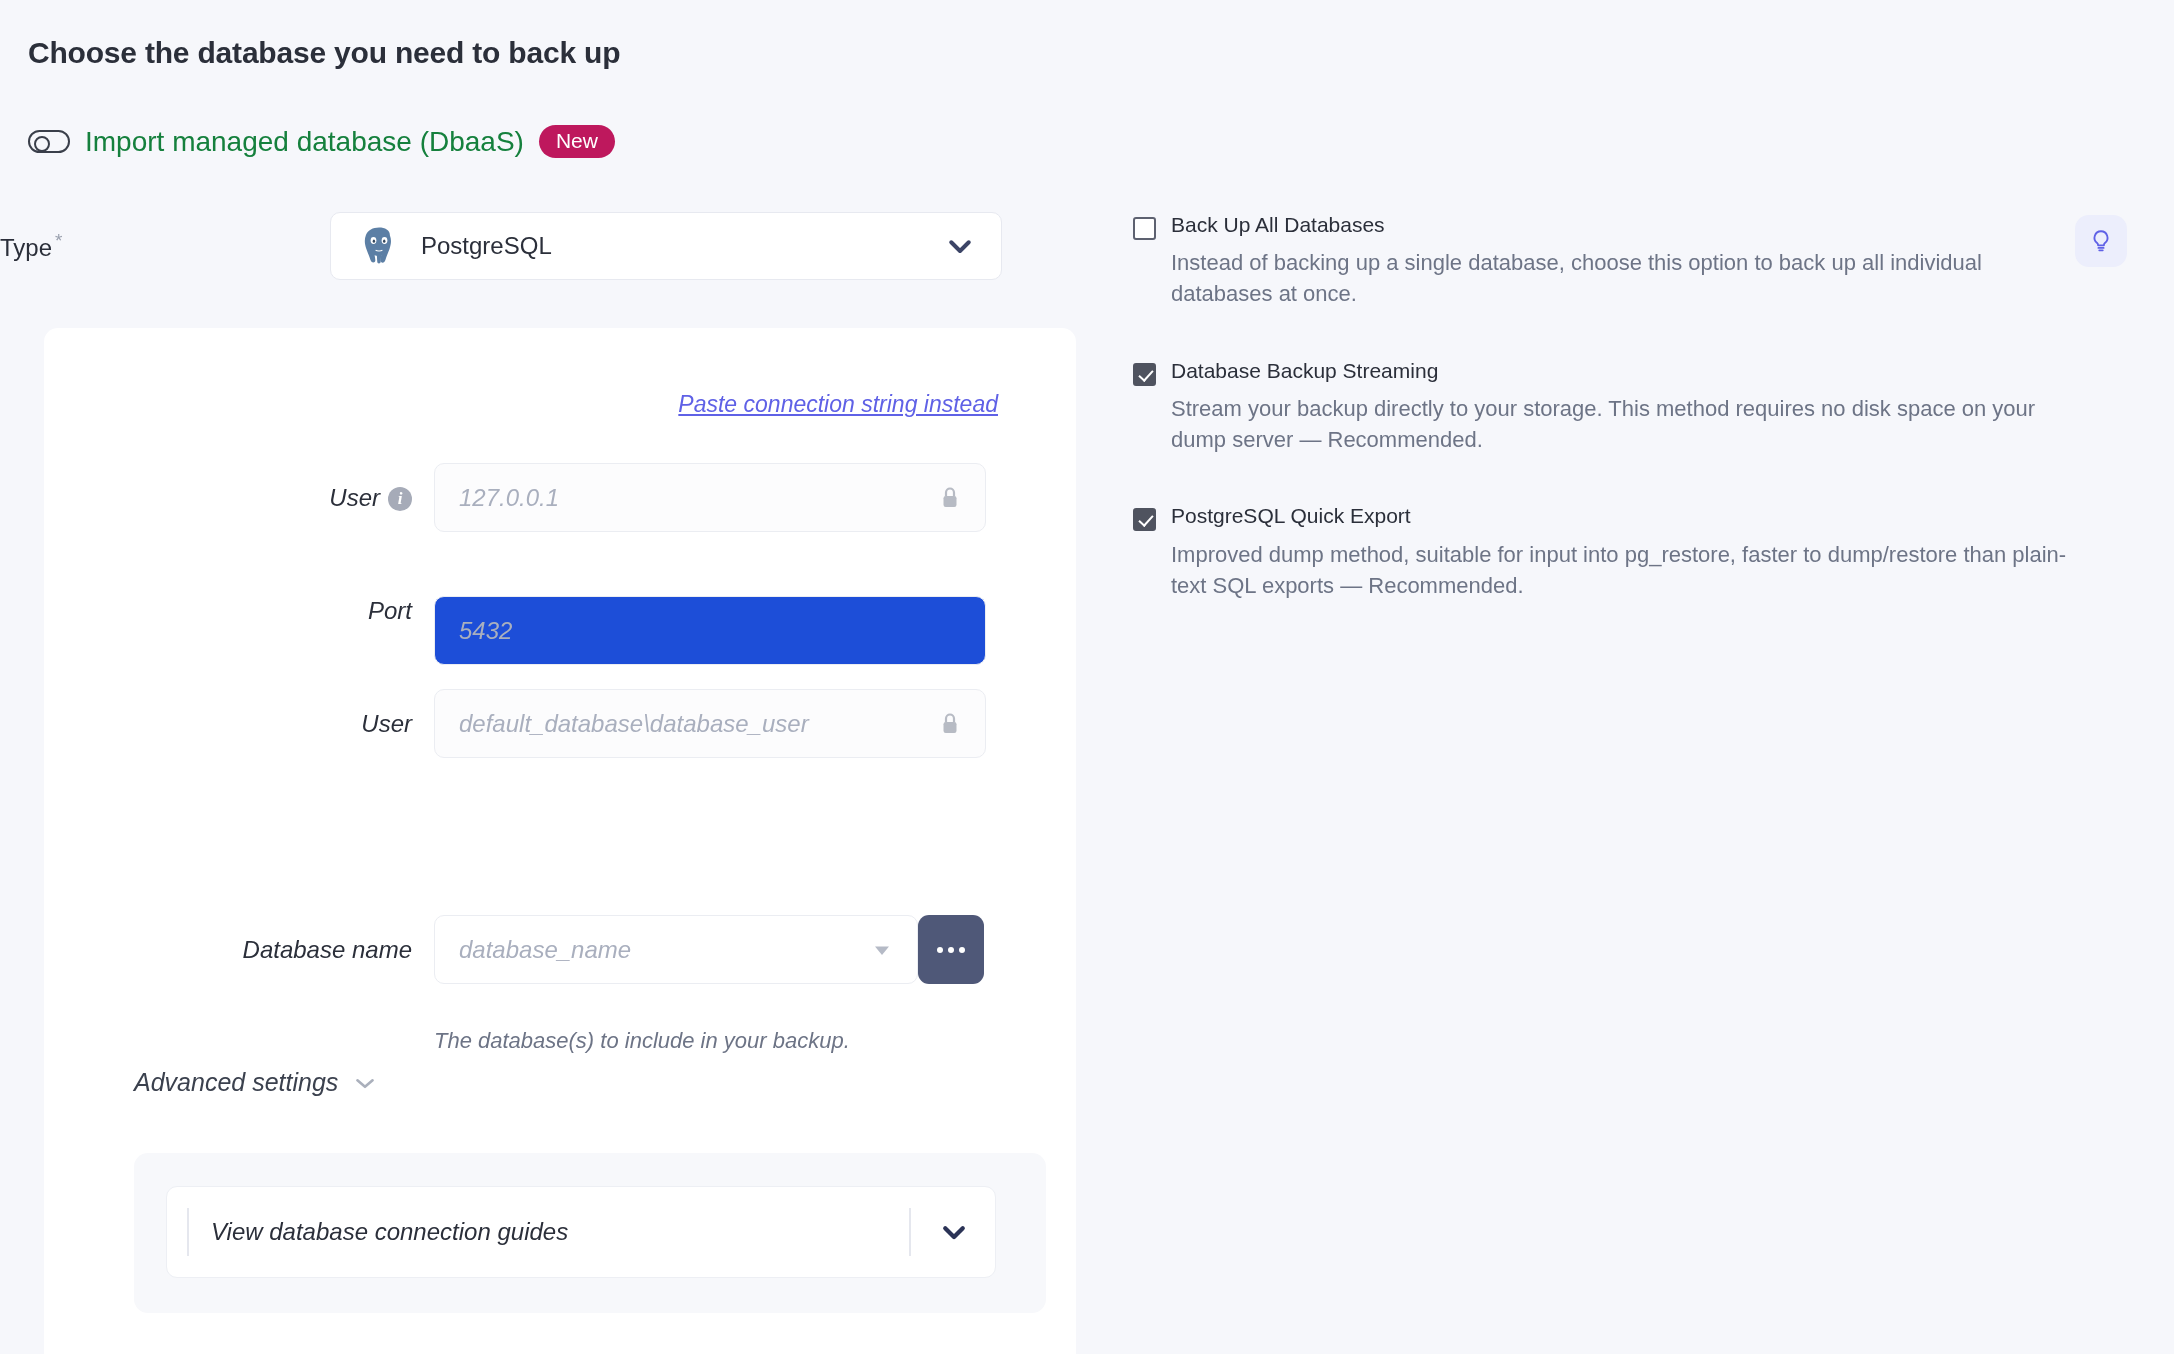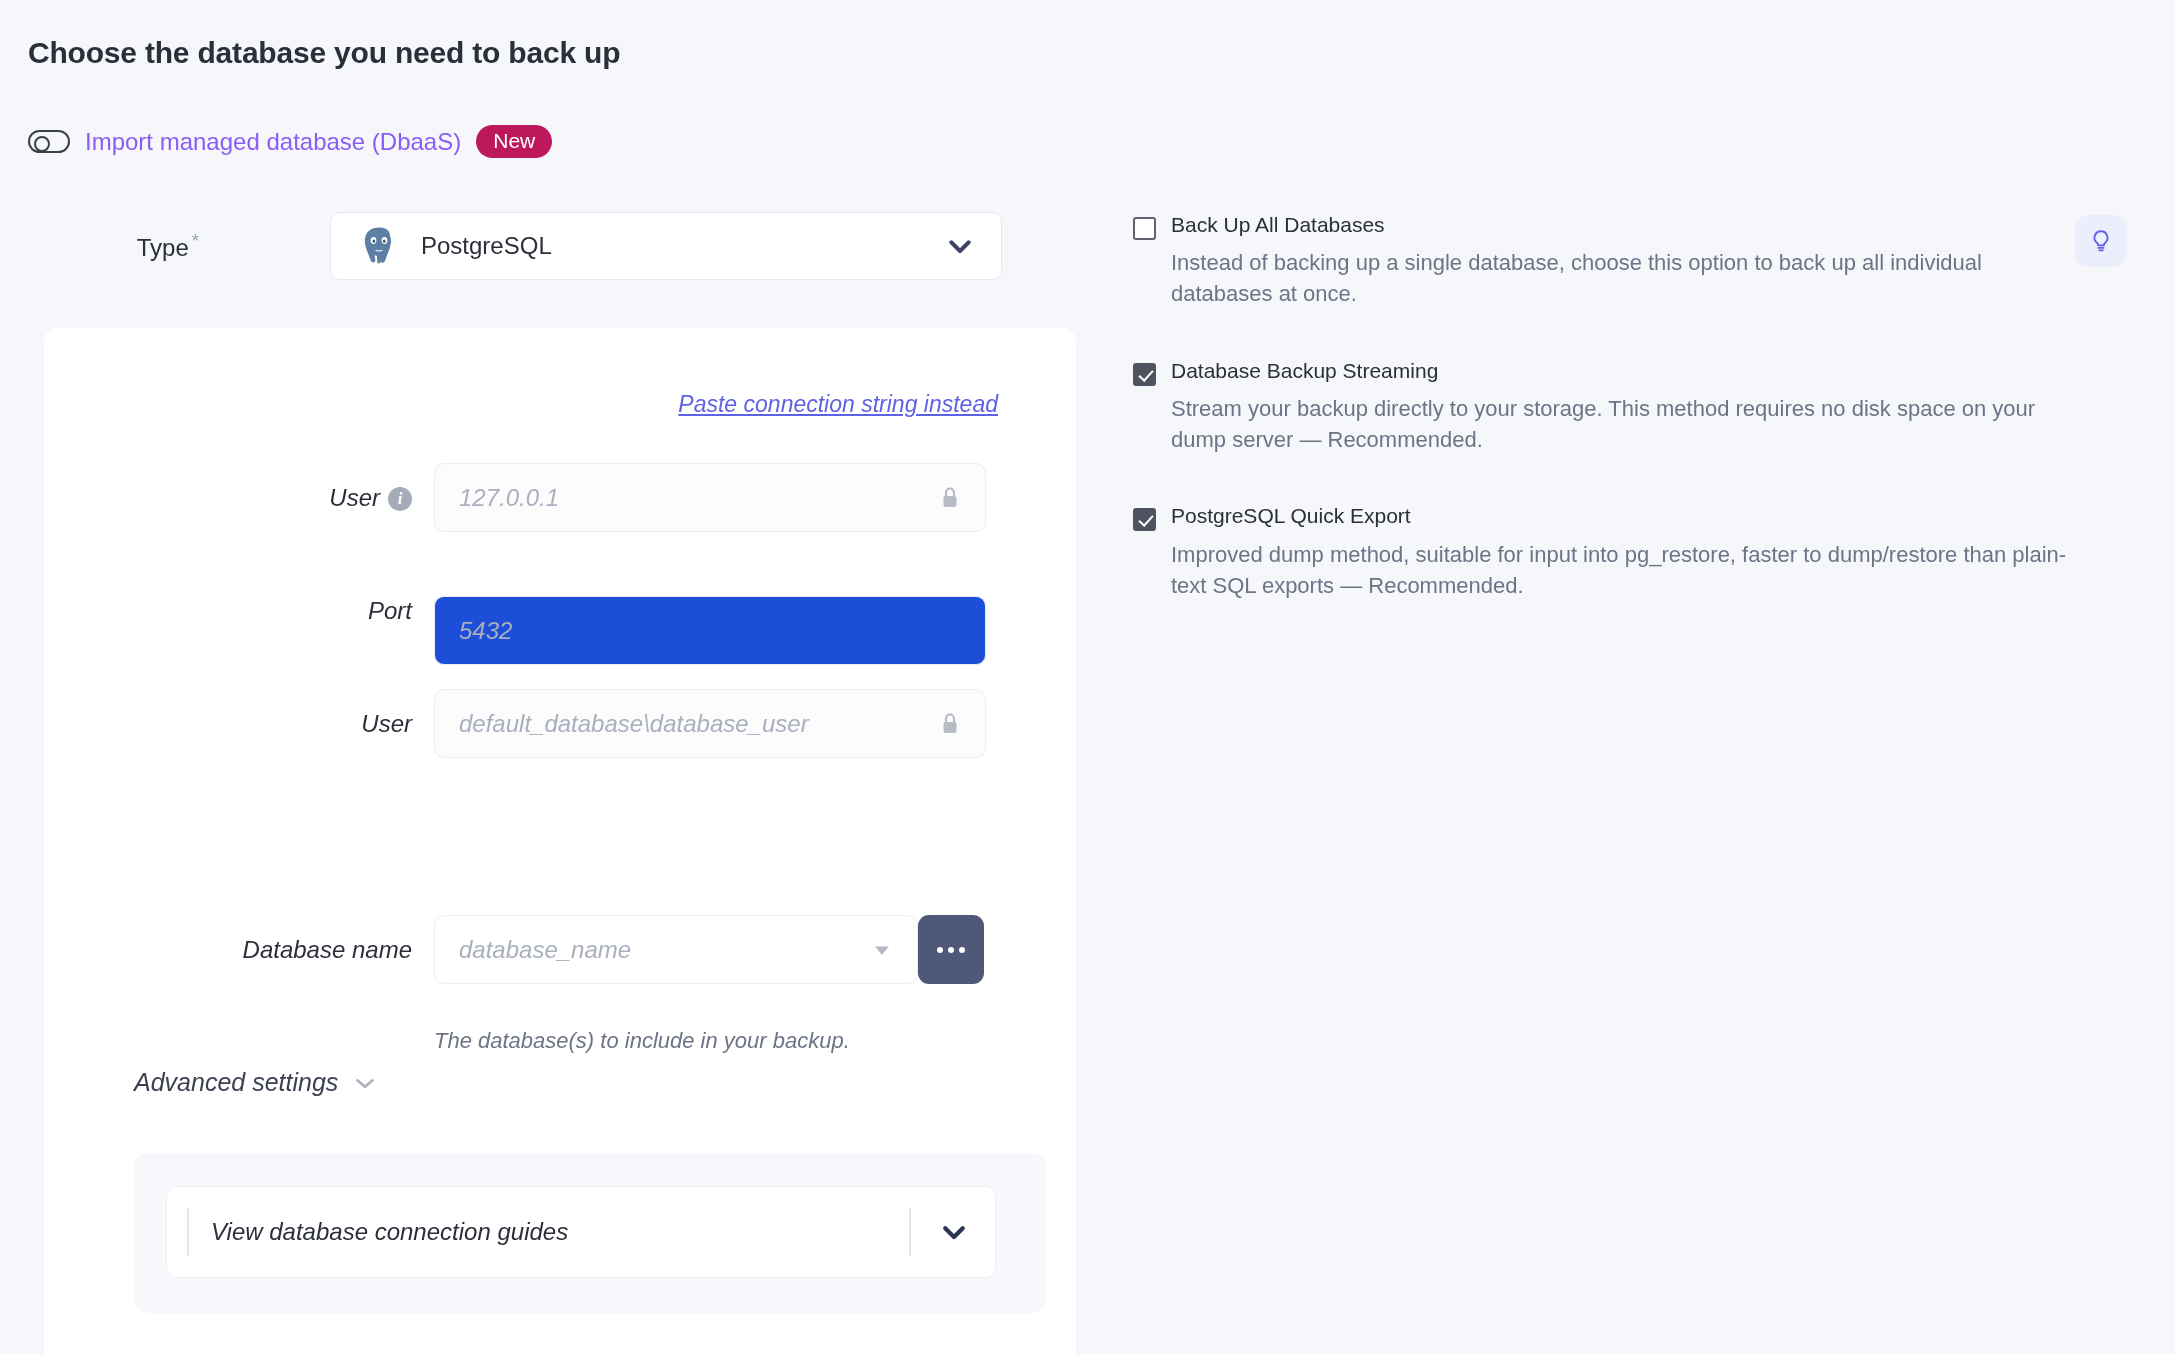--- a/index.html
+++ b/index.html
@@ -42,22 +42,22 @@
   }
   .toggle-switch::after {
     content: "";
     position: absolute;
     left: 3.5px; top: 3.6px;
     width: 12px; height: 12px;
     border: 2.2px solid #3a3f4a;
     border-radius: 50%;
   }
   .toggle-label {
-    font-size: 24px;
-    color: #8b5cf6;
+    font-size: 28px;
+    color: #15803d;
     white-space: nowrap;
   }
   .badge-new {
     background: #be185d;
     color: #ffffff;
     font-size: 21px;
     font-weight: 400;
     border-radius: 20px;
     padding: 5px 17px 7px;
     line-height: 1;
@@ -67,25 +67,24 @@
   
   .type-row {
     position: absolute;
     left: 0; top: 212px;
     width: 1060px;
     display: flex;
     align-items: center;
   }
   .type-label {
     width: 330px;
-    text-align: center;
+    text-align: left;
     padding-right: 22px;
     font-size: 24px;
     color: #2b2f3a;
-    padding-left: 28px;
   }
   .req-star { color: #9aa0ae; font-size: 19px; vertical-align: super; margin-left: 3px;}
   .type-select {
     width: 672px; height: 68px;
     background: #ffffff;
     border: 1.5px solid #e7e9f0;
     border-radius: 10px;
     display: flex;
     align-items: center;
     padding: 0 26px 0 26px;

